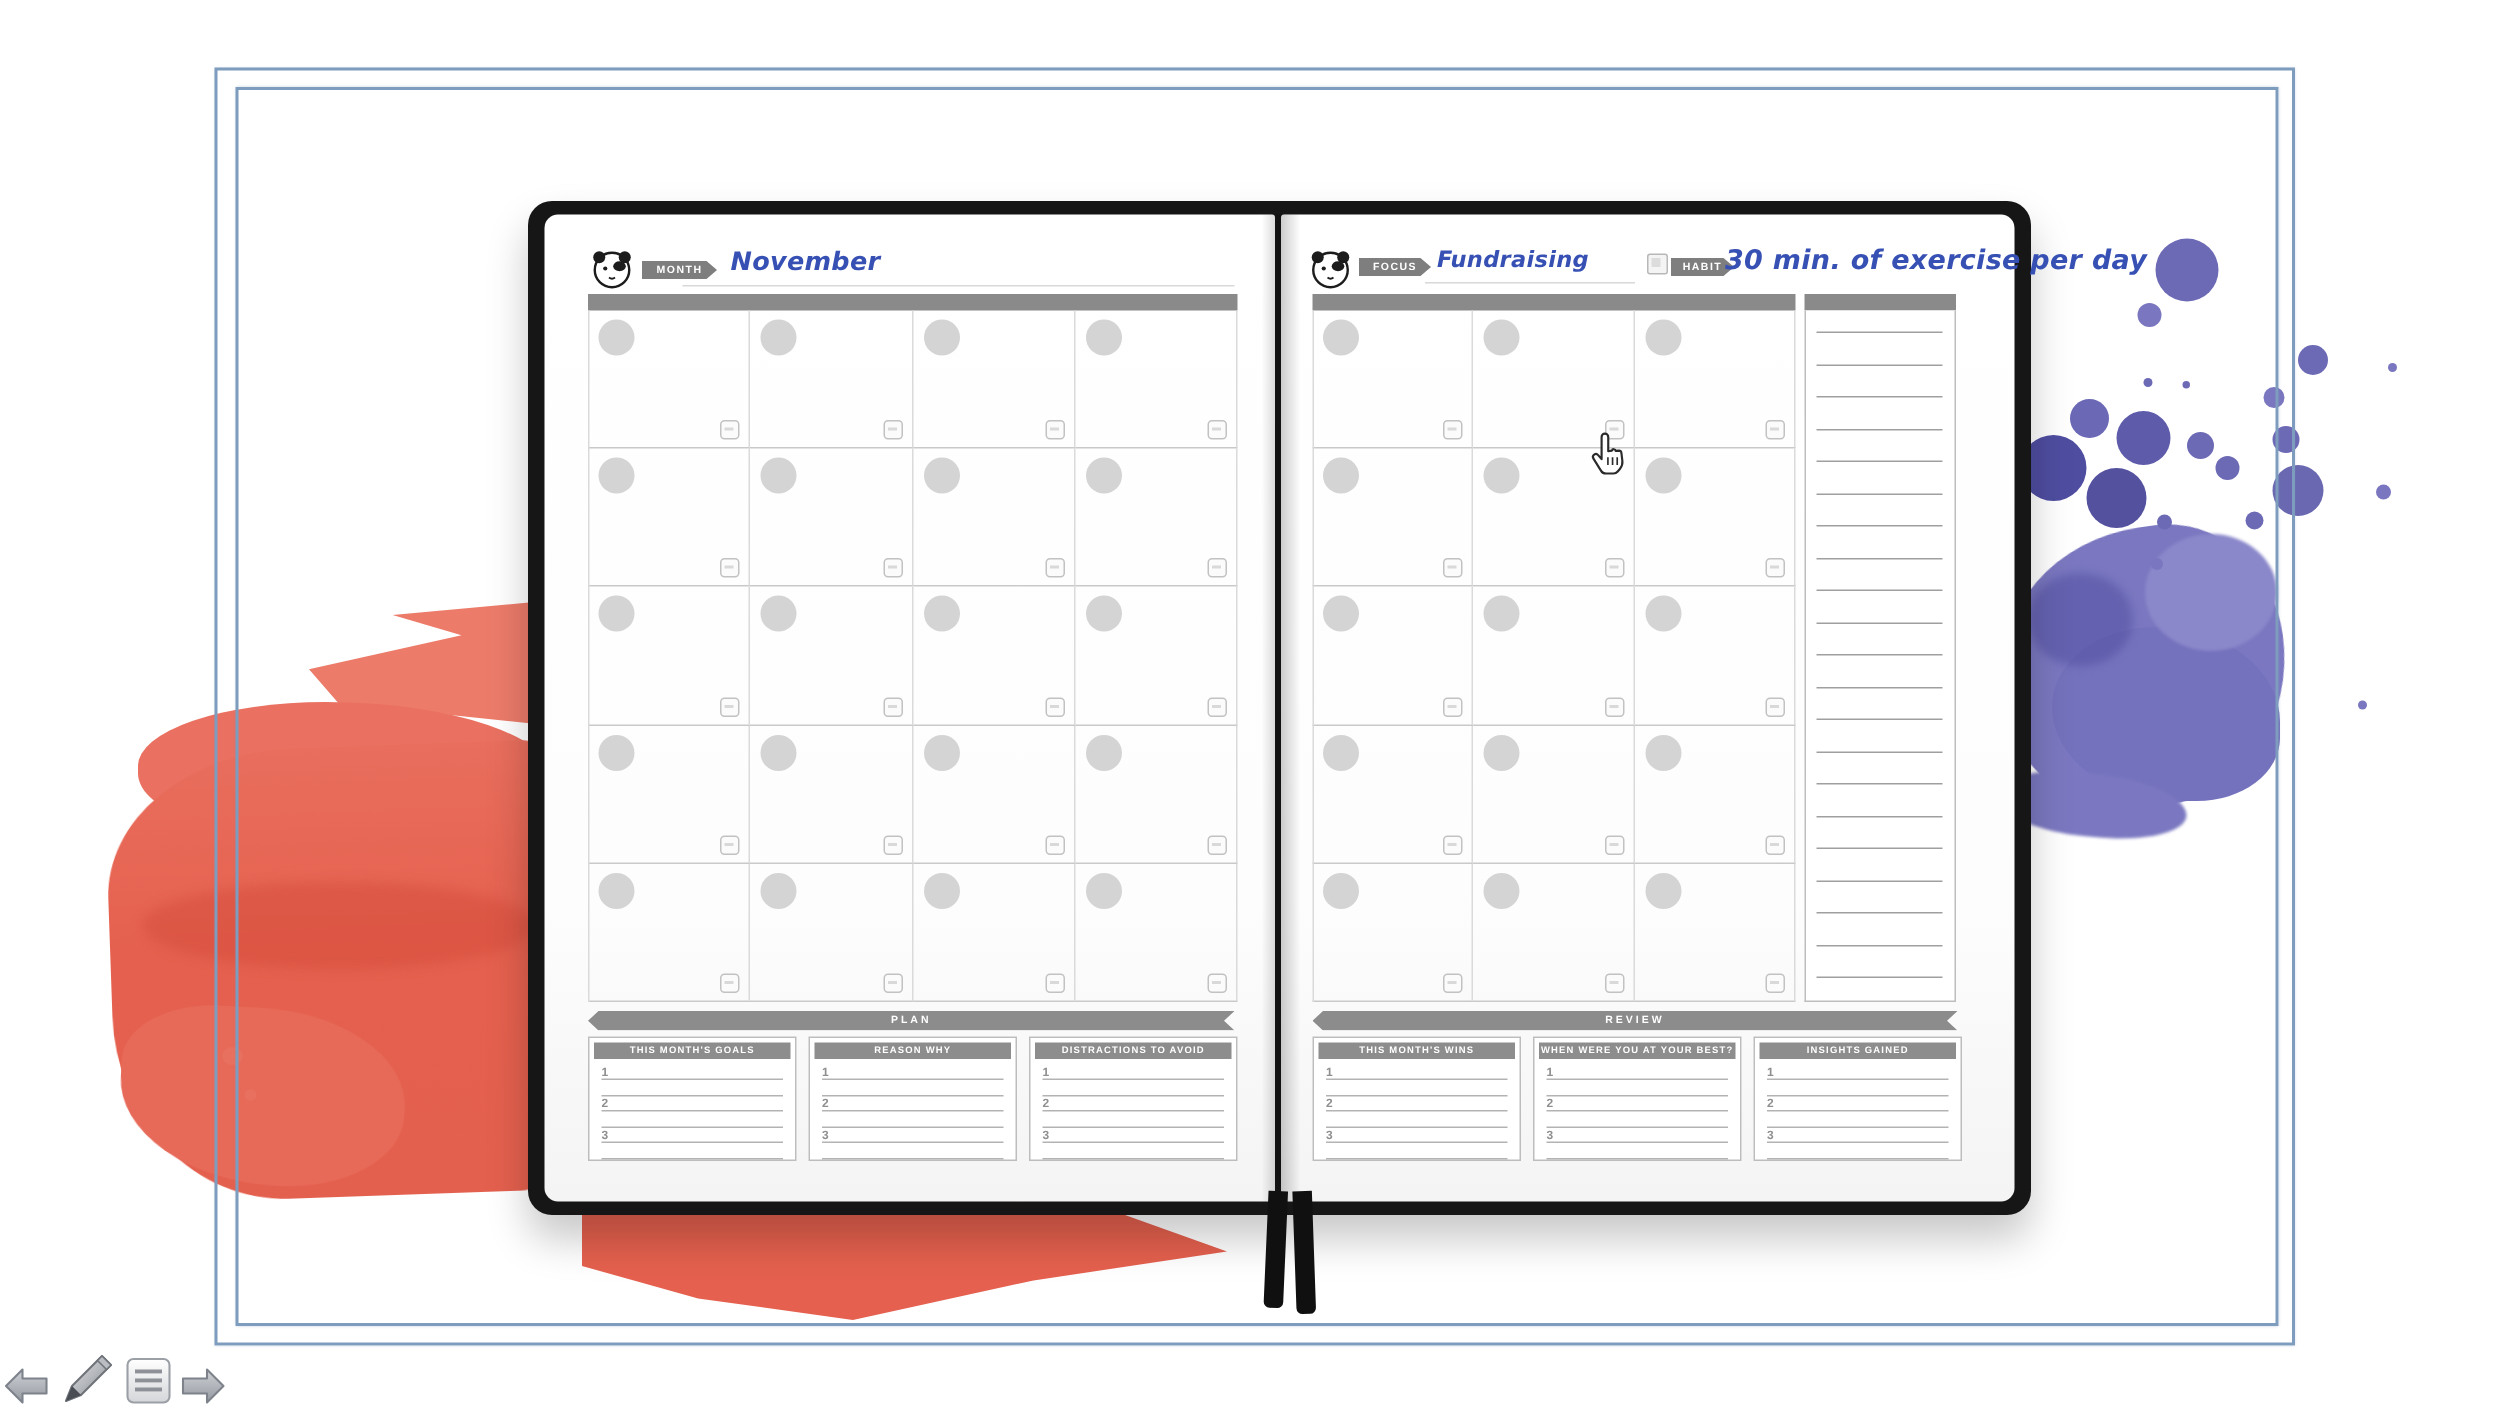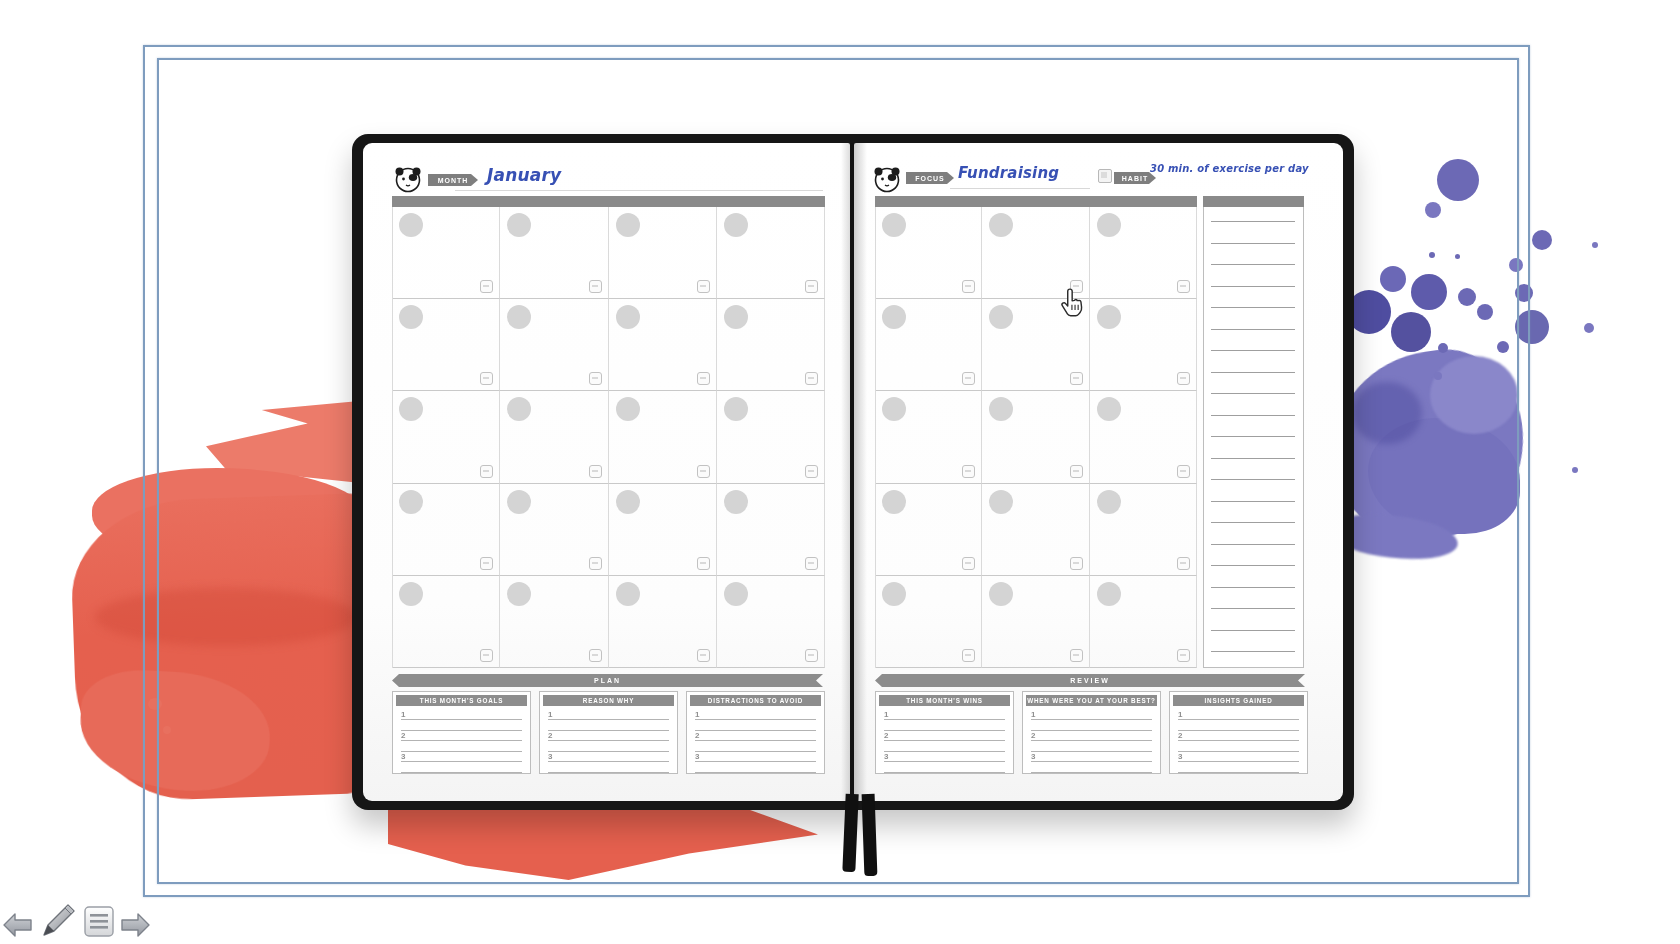--- a/index.html
+++ b/index.html
@@ -116,35 +116,35 @@
       <div class="abs" style="left: 393px; top: 164px; width: 30px; height: 30px;"><svg width="30" height="30" viewBox="0 0 30 30">
           <circle cx="15" cy="16" r="11.5" fill="#fff" stroke="#1c1c1c" stroke-width="1.6"></circle>
           <circle cx="6.5" cy="7.5" r="4" fill="#1c1c1c"></circle>
           <circle cx="23.5" cy="7.5" r="4" fill="#1c1c1c"></circle>
           <ellipse cx="20" cy="13.5" rx="4.2" ry="3.4" fill="#1c1c1c"></ellipse>
           <circle cx="10.5" cy="15" r="1.4" fill="#1c1c1c"></circle>
           <path d="M13 21 q2 1.6 4 0" stroke="#1c1c1c" stroke-width="1.2" fill="none"></path>
         </svg></div>
       <div class="badge" style="left: 428px; top: 174px; width: 50px; height: 12px;">MONTH</div>
       <div class="ruleline" style="left: 455px; top: 190px; width: 368px;"></div>
-      <div class="hand" style="left: 487px; top: 165px; font-size: 17px;">January</div>
+      <div class="hand" style="left: 487px; top: 165px; font-size: 17px;">November</div>
       <div class="abs" style="left: 872px; top: 164px; width: 30px; height: 30px;"><svg width="30" height="30" viewBox="0 0 30 30">
           <circle cx="15" cy="16" r="11.5" fill="#fff" stroke="#1c1c1c" stroke-width="1.6"></circle>
           <circle cx="6.5" cy="7.5" r="4" fill="#1c1c1c"></circle>
           <circle cx="23.5" cy="7.5" r="4" fill="#1c1c1c"></circle>
           <ellipse cx="20" cy="13.5" rx="4.2" ry="3.4" fill="#1c1c1c"></ellipse>
           <circle cx="10.5" cy="15" r="1.4" fill="#1c1c1c"></circle>
           <path d="M13 21 q2 1.6 4 0" stroke="#1c1c1c" stroke-width="1.2" fill="none"></path>
         </svg></div>
       <div class="badge" style="left: 906px; top: 172px; width: 48px; height: 12px;">FOCUS</div>
       <div class="ruleline" style="left: 950px; top: 188px; width: 140px;"></div>
       <div class="hand" style="left: 958px; top: 164px; font-size: 15px;">Fundraising</div>
       <div class="chkhabit" style="left: 1098px; top: 169px;"></div>
       <div class="badge" style="left: 1114px; top: 172px; width: 42px; height: 12px;">HABIT</div>
-      <div class="hand" style="left: 1150px; top: 163px; font-size: 10px;">30 min. of exercise per day</div>
+      <div class="hand" style="left: 1150px; top: 163px; font-size: 18px;">30 min. of exercise per day</div>
       <div class="daybar" style="left: 392px; top: 196px; width: 433px;"></div>
       <div class="daylabel" style="left: 392px; width: 108.25px;">SUNDAY</div>
       <div class="daylabel" style="left: 500.25px; width: 108.25px;">MONDAY</div>
       <div class="daylabel" style="left: 608.5px; width: 108.25px;">TUESDAY</div>
       <div class="daylabel" style="left: 716.75px; width: 108.25px;">WEDNESDAY</div>
       <div class="cell" style="left: 392px; top: 207px; width: 107.25px; height: 91.2px;">
         <div class="circle"></div>
         <div class="chk"></div>
       </div>
       <div class="cell" style="left: 500.25px; top: 207px; width: 107.25px; height: 91.2px;">

